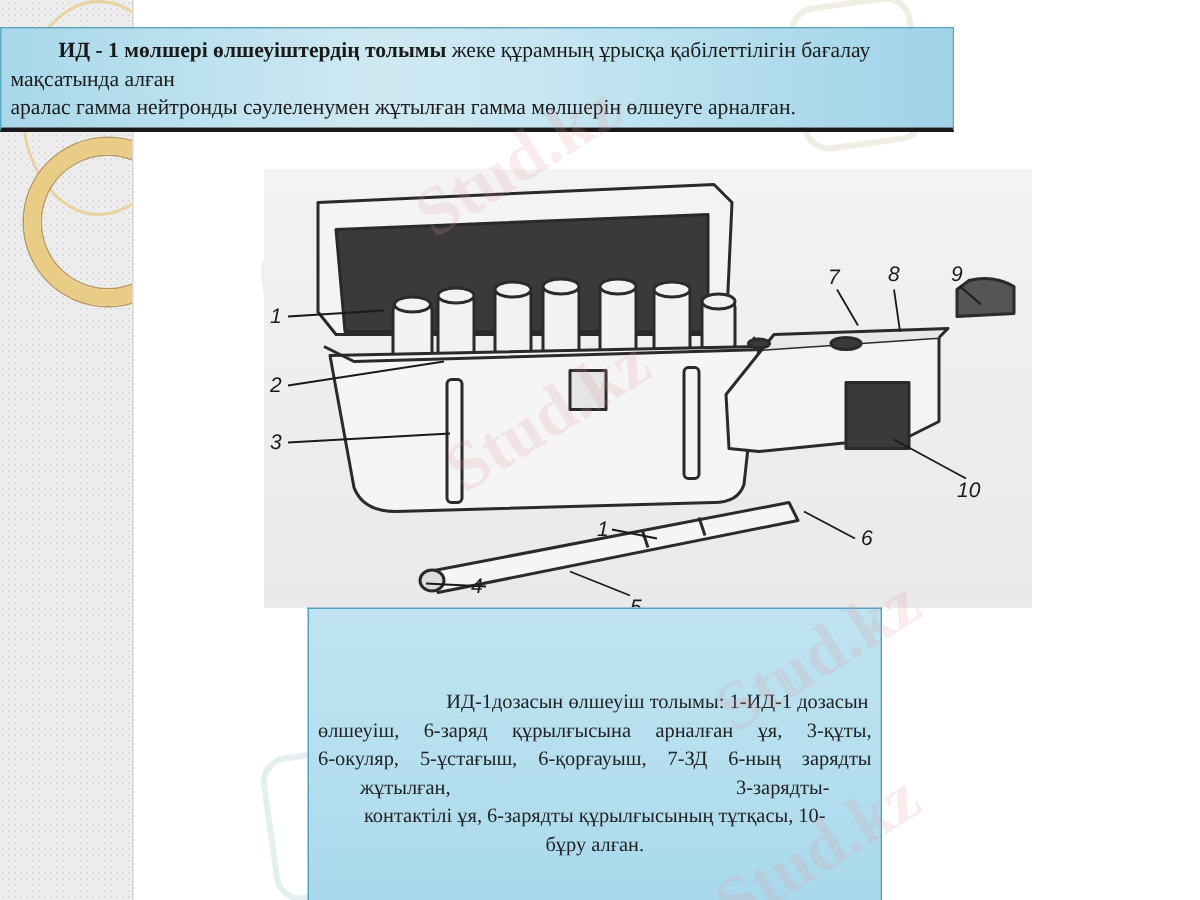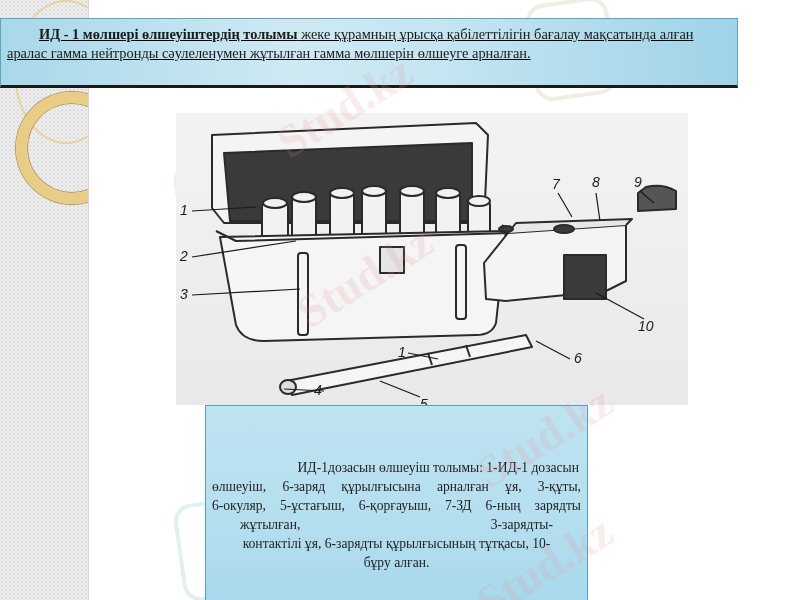--- a/index.html
+++ b/index.html
@@ -38,26 +38,25 @@
     border: 4px solid #e4eff0; border-radius: 18px;
     transform: rotate(-8deg);
   }
   .wm-text {
     position: absolute; font-family: "Liberation Serif", serif; font-weight: bold;
     font-size: 46px; color: rgba(225, 150, 150, 0.18);
     transform: rotate(-32deg); white-space: nowrap; pointer-events: none;
   }
   
   .top-box {
-    position: absolute; left: 0; top: 18px; width: 738px; height: 70px;
+    position: absolute; left: 0; top: 18px; width: 636px; height: 70px;
     background: linear-gradient(90deg, #a8d8ea 0%, #cfe9f3 40%, #c4e5f1 60%, #9fd3e8 100%);
     border: 1px solid #5aa6c0;
     border-bottom: 3px solid #1a1a1a;
     box-sizing: border-box;
-    text-decoration: underline;
   }
   .top-box p {
     margin: 0; padding: 6px 8px 0 6px;
     font-size: 14.4px; line-height: 19px; color: #1a1a1a; text-align: left;
   }
   .top-box .indent { display: inline-block; width: 32px; }
   .top-box b { font-weight: bold; }
   
   .figure {
     position: absolute; left: 176px; top: 113px; width: 512px; height: 292px;

